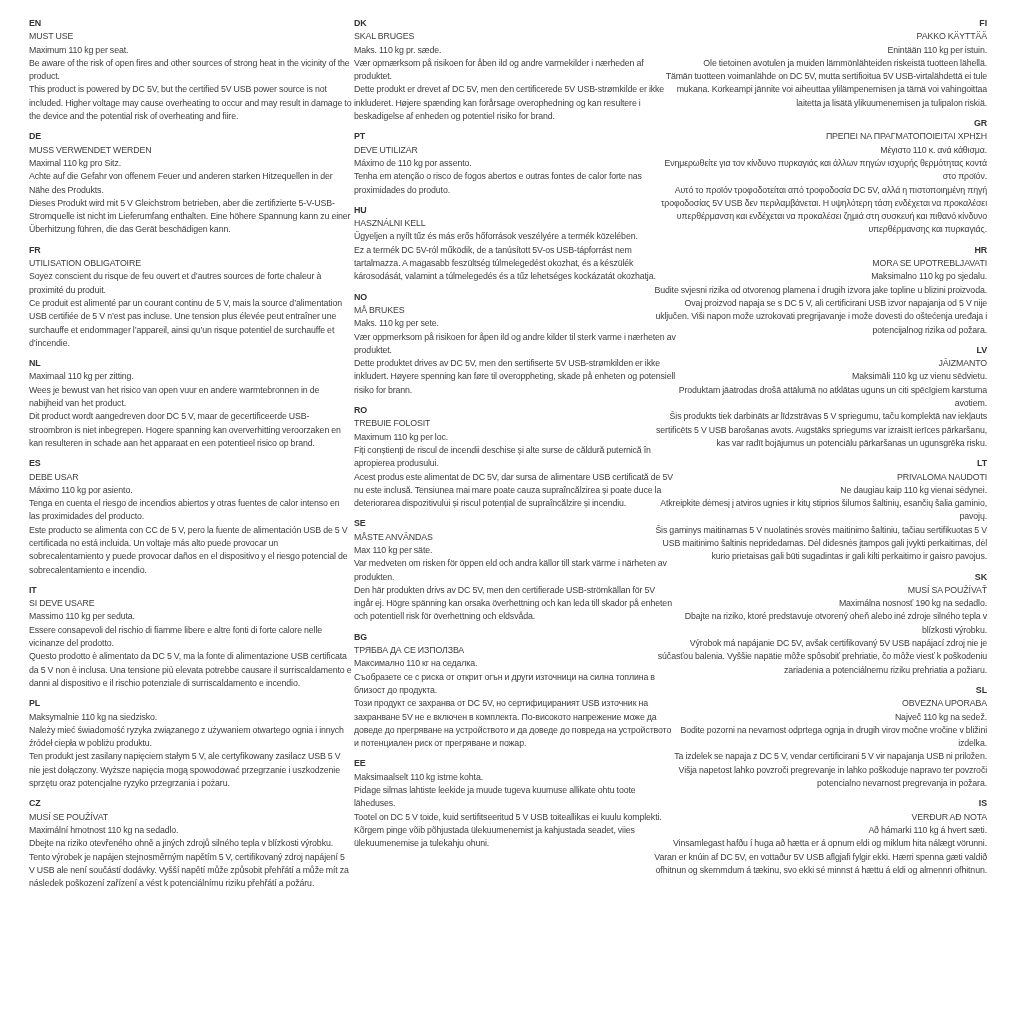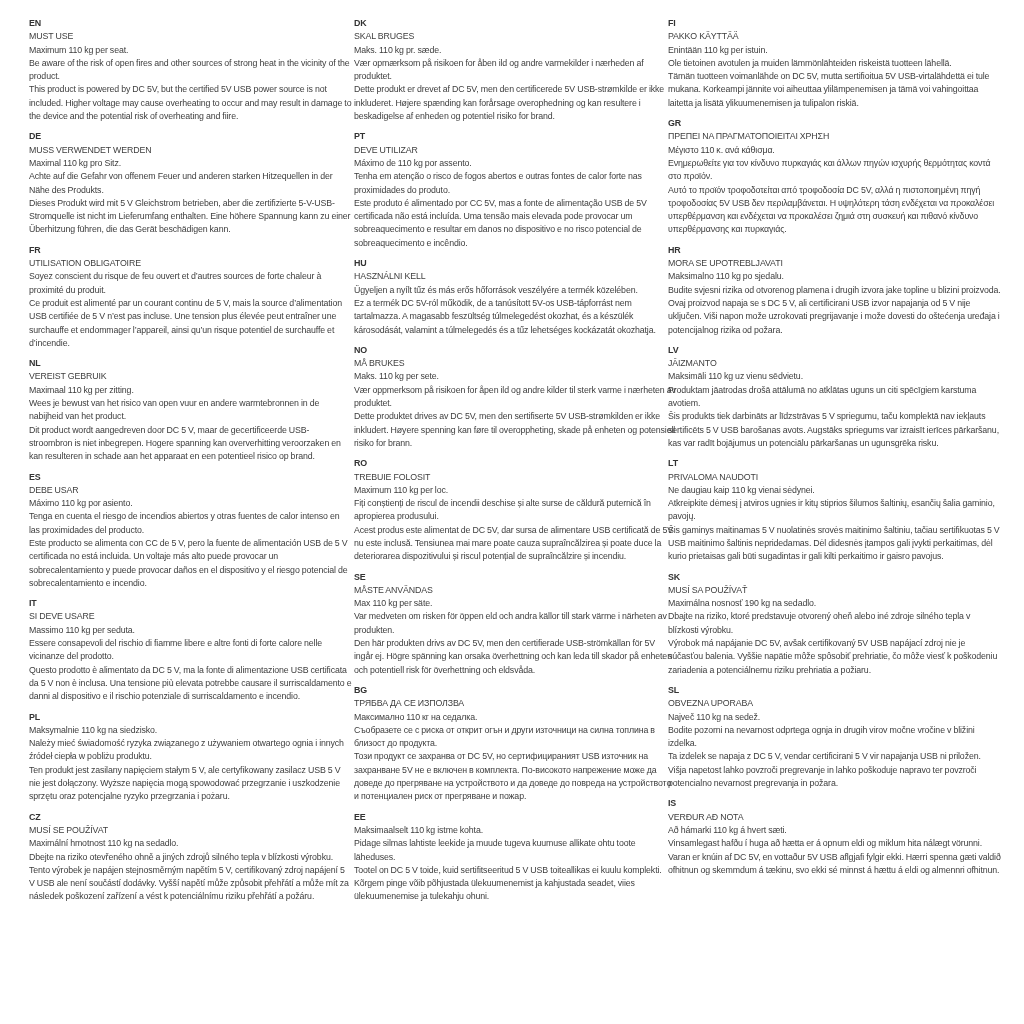--- a/index.html
+++ b/index.html
@@ -20,21 +20,21 @@
   }
   .col {
     position: absolute;
     top: 17px;
     display: flex;
     flex-direction: column;
     gap: 7px;
   }
   .col1 { left: 21px;  width: 323px; }
   .col2 { left: 346px; width: 322px; }
-  .col3 { left: 660px; width: 333px; }
+  .col3 { left: 646px; width: 333px; text-align: right; }
   .lang-section { display: block; }
   .lang-code {
     margin: 0;
     font-size: 8.9px;
     font-weight: bold;
     color: #333333;
     line-height: 13.3px;
     letter-spacing: -0.1px;
   }
   .para {
@@ -68,21 +68,20 @@
 
   <section class="lang-section">
     <h3 class="lang-code">FR</h3>
     <p class="para title">UTILISATION OBLIGATOIRE</p>
         <p class="para">Soyez conscient du risque de feu ouvert et d’autres sources de forte chaleur à proximité du produit.</p>
         <p class="para">Ce produit est alimenté par un courant continu de 5 V, mais la source d’alimentation USB certifiée de 5 V n’est pas incluse. Une tension plus élevée peut entraîner une surchauffe et endommager l’appareil, ainsi qu’un risque potentiel de surchauffe et d’incendie.</p>
       </section>
 
   <section class="lang-section">
     <h3 class="lang-code">NL</h3>
-    <p class="para title">VEREIST GEBRUIK</p>
   <p class="para">Maximaal 110 kg per zitting.</p>
         <p class="para">Wees je bewust van het risico van open vuur en andere warmtebronnen in de nabijheid van het product.</p>
         <p class="para">Dit product wordt aangedreven door DC 5 V, maar de gecertificeerde USB-stroombron is niet inbegrepen. Hogere spanning kan oververhitting veroorzaken en kan resulteren in schade aan het apparaat en een potentieel risico op brand.</p>
       </section>
 
   <section class="lang-section">
     <h3 class="lang-code">ES</h3>
     <p class="para title">DEBE USAR</p>
   <p class="para">Máximo 110 kg por asiento.</p>
         <p class="para">Tenga en cuenta el riesgo de incendios abiertos y otras fuentes de calor intenso en las proximidades del producto.</p>
@@ -119,21 +118,20 @@
   <p class="para">Maks. 110 kg pr. sæde.</p>
         <p class="para">Vær opmærksom på risikoen for åben ild og andre varmekilder i nærheden af produktet.</p>
         <p class="para">Dette produkt er drevet af DC 5V, men den certificerede 5V USB-strømkilde er ikke inkluderet. Højere spænding kan forårsage overophedning og kan resultere i beskadigelse af enheden og potentiel risiko for brand.</p>
       </section>
 
   <section class="lang-section">
     <h3 class="lang-code">PT</h3>
     <p class="para title">DEVE UTILIZAR</p>
   <p class="para">Máximo de 110 kg por assento.</p>
         <p class="para">Tenha em atenção o risco de fogos abertos e outras fontes de calor forte nas proximidades do produto.</p>
-        <p class="para">Este produto é alimentado por CC 5V, mas a fonte de alimentação USB de 5V certificada não está incluída. Uma tensão mais elevada pode provocar um sobreaquecimento e resultar em danos no dispositivo e no risco potencial de sobreaquecimento e incêndio.</p>
       </section>
 
   <section class="lang-section">
     <h3 class="lang-code">HU</h3>
     <p class="para title">HASZNÁLNI KELL</p>
         <p class="para">Ügyeljen a nyílt tűz és más erős hőforrások veszélyére a termék közelében.</p>
         <p class="para">Ez a termék DC 5V-ról működik, de a tanúsított 5V-os USB-tápforrást nem tartalmazza. A magasabb feszültség túlmelegedést okozhat, és a készülék károsodását, valamint a túlmelegedés és a tűz lehetséges kockázatát okozhatja.</p>
       </section>
 
   <section class="lang-section">

